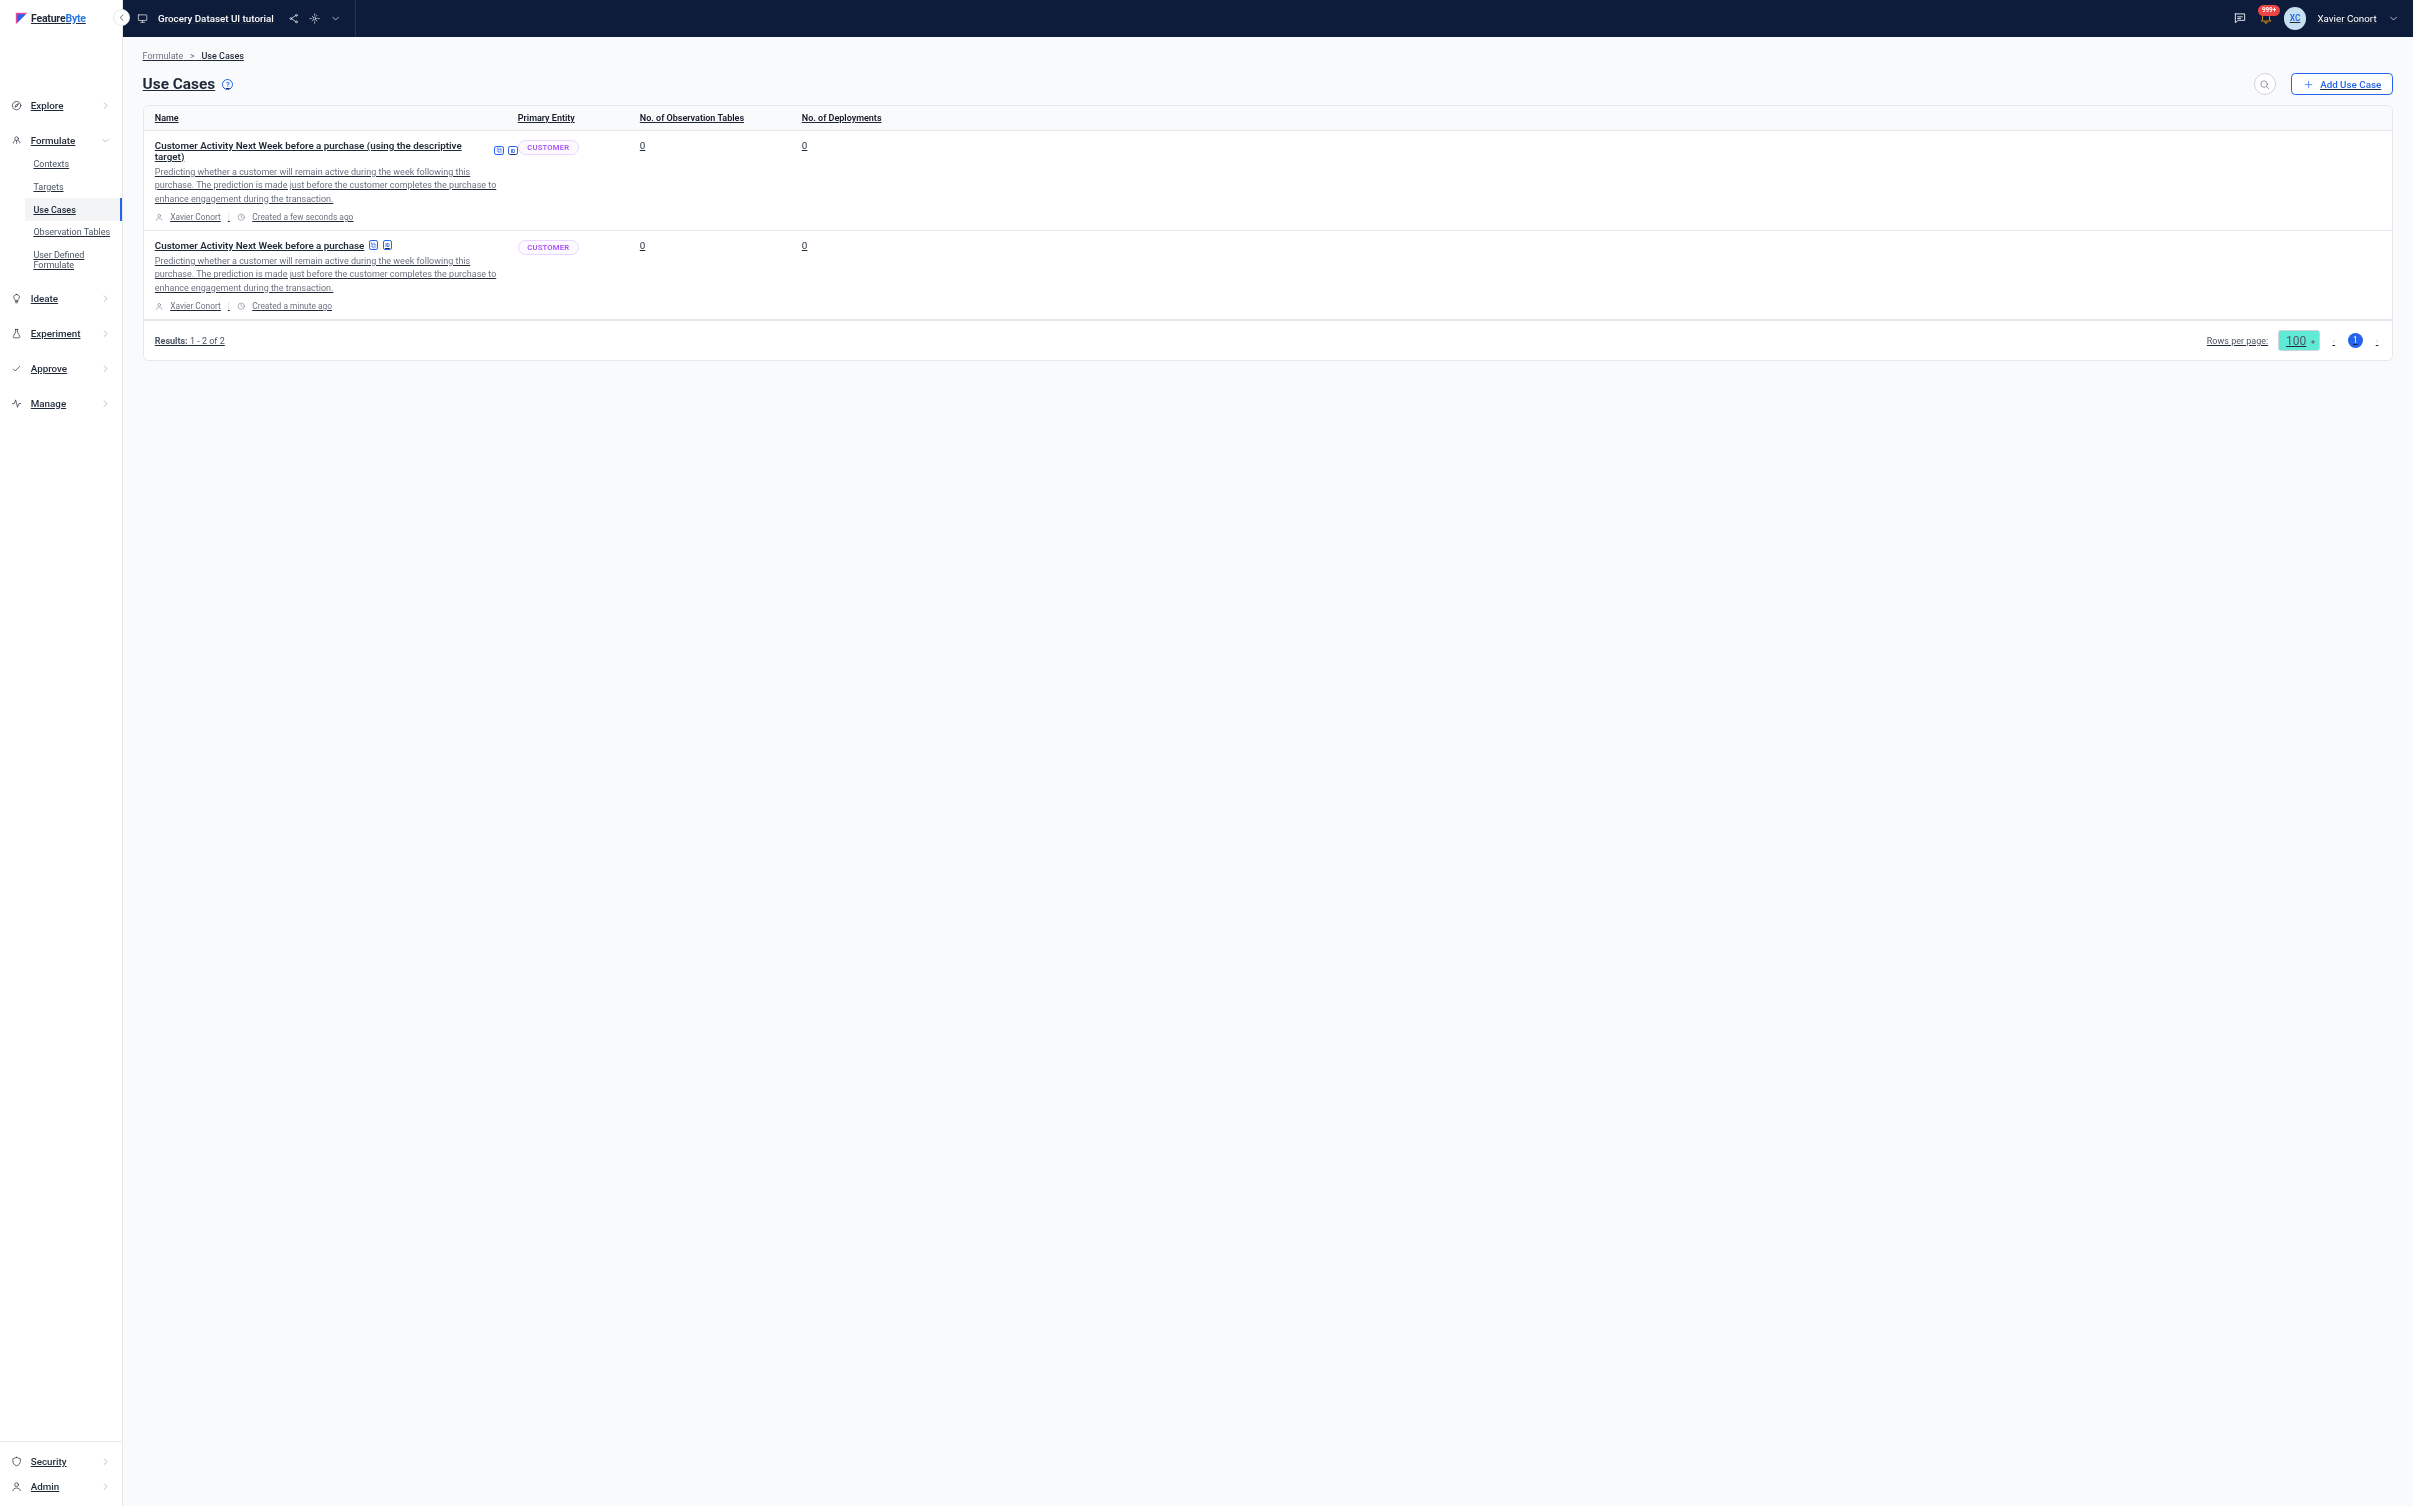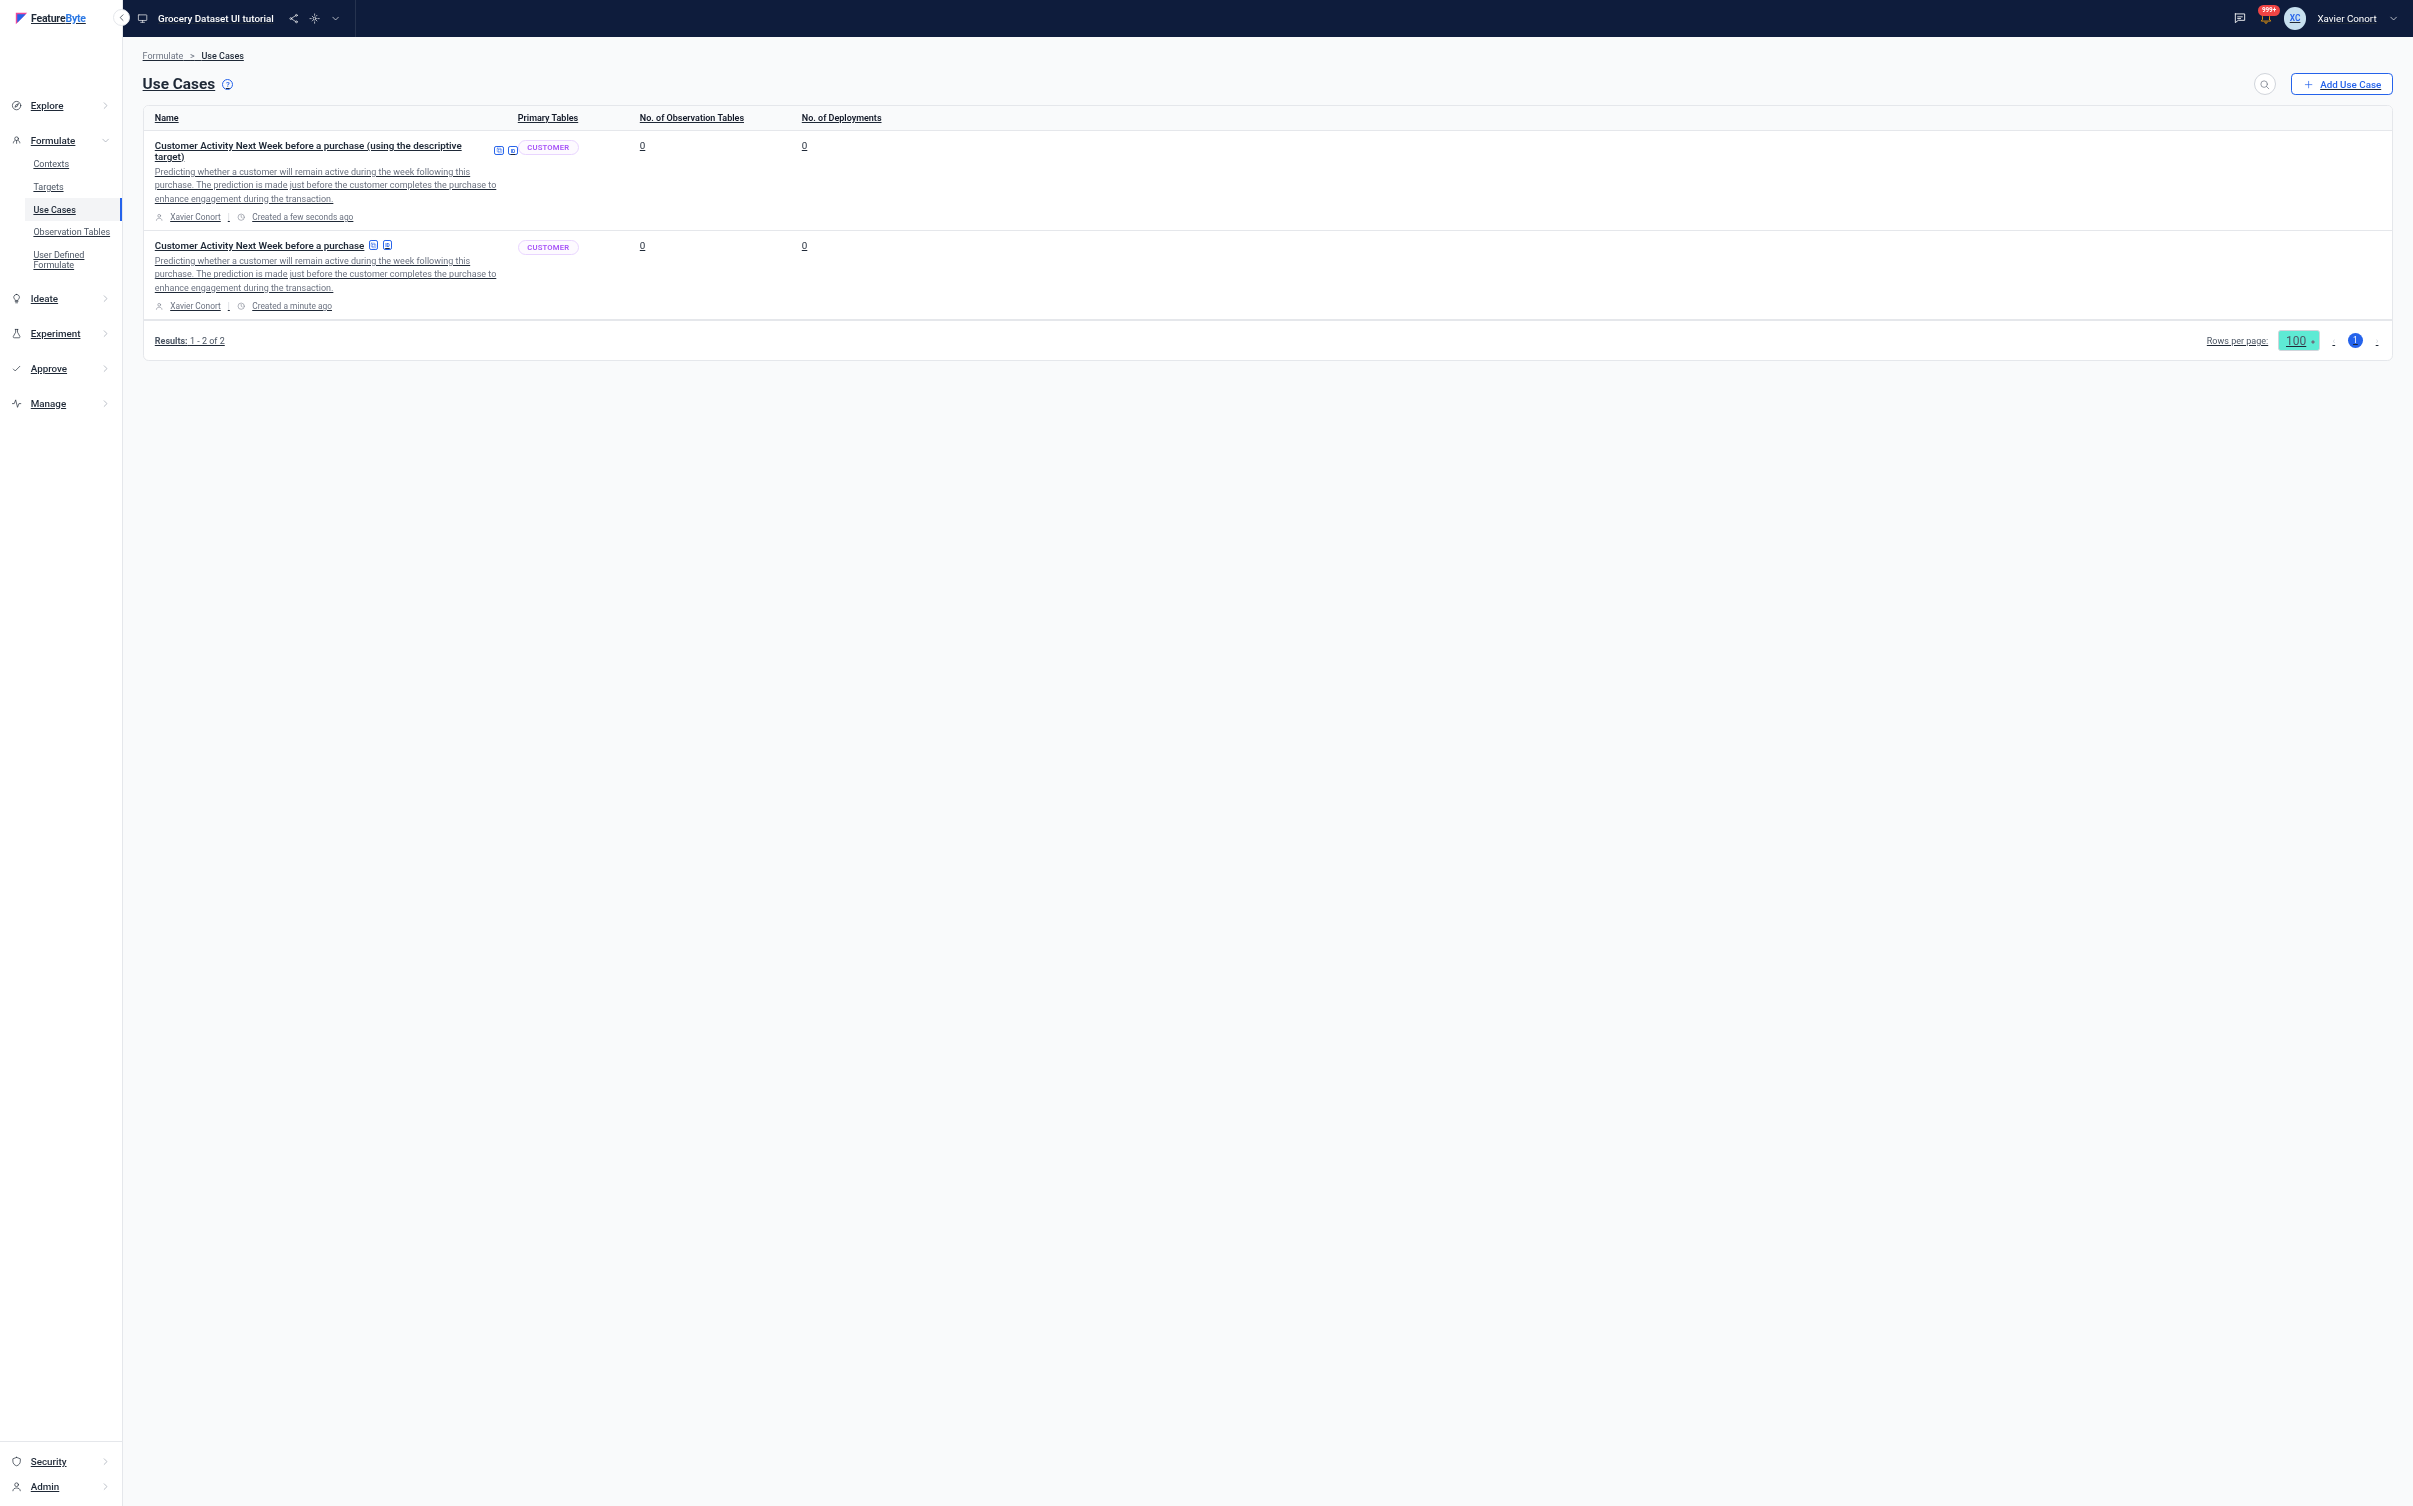--- a/index.html
+++ b/index.html
@@ -578,21 +578,21 @@
                 <path class="icon-stroke" d="M12 5v14M5 12h14"></path>
               </svg>
             <span>Add Use Case</span>
           </div>
         </div>
       </div>
 
       <div class="table">
         <div class="thead">
           <div class="col-name">Name</div>
-          <div class="col-entity">Primary Tables</div>
+          <div class="col-entity">Primary Entity</div>
           <div class="col-obs">No. of Observation Tables</div>
           <div class="col-dep">No. of Deployments</div>
         </div>
 
         <div class="trow">
           <div class="col-name">
             <div class="row-title">
               <span>Customer Activity Next Week before a purchase (using the descriptive target)</span>
               <span class="mini-icon">
                 <svg viewBox="0 0 24 24" style="width:7px;height:7px">

